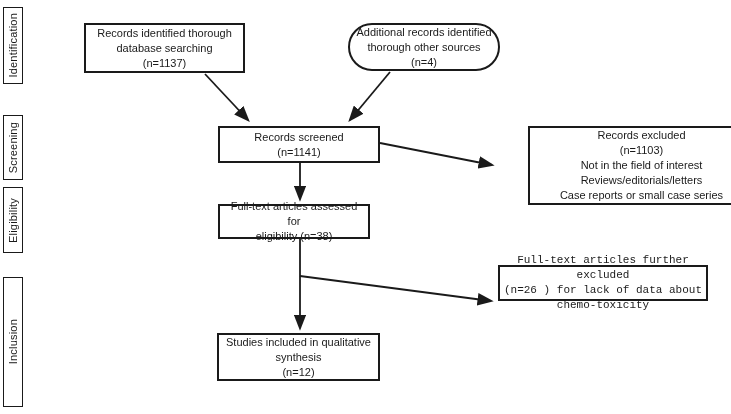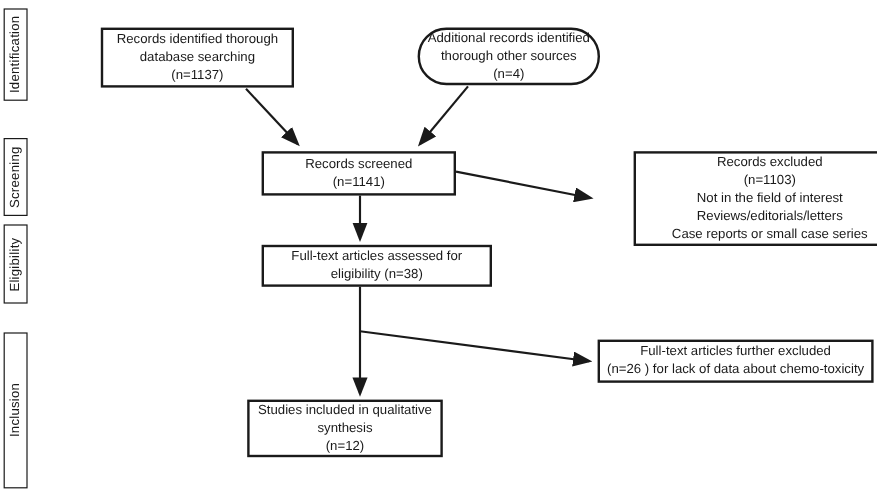--- a/index.html
+++ b/index.html
@@ -53,23 +53,23 @@
   
   #stage-identification { left: 3px;  top: 7px;   width: 20px; height: 77px; }
   #stage-screening      { left: 3px;  top: 115px; width: 20px; height: 65px; }
   #stage-eligibility    { left: 3px;  top: 187px; width: 20px; height: 66px; }
   #stage-inclusion      { left: 3px;  top: 277px; width: 20px; height: 130px; }
   
   #box-identified-db     { left: 84px;  top: 23px;  width: 161px; height: 50px; }
   #box-identified-other  { left: 348px; top: 23px;  width: 152px; height: 48px; border-radius: 24px; }
   #box-screened          { left: 218px; top: 126px; width: 162px; height: 37px; text-align: center; }
   #box-excluded          { left: 528px; top: 126px; width: 227px; height: 79px; }
-  #box-fulltext          { left: 218px; top: 204px; width: 192px; height: 35px; }
-  #box-fulltext-excluded { left: 498px; top: 283px; width: 230px; height: 36px; }
-  #box-included          { left: 206px; top: 333px; width: 163px; height: 48px; }
+  #box-fulltext          { left: 218px; top: 204px; width: 152px; height: 35px; }
+  #box-fulltext-excluded { left: 498px; top: 265px; width: 210px; height: 36px; font-family: Liberation Mono, monospace; }
+  #box-included          { left: 217px; top: 333px; width: 163px; height: 48px; }
   #arrow-layer {
     position: absolute;
     left: 0; top: 0;
     width: 731px;
     height: 414px;
     pointer-events: none;
   }
   #arrow-layer line {
     stroke: #1a1a1a;
     stroke-width: 1.8;

